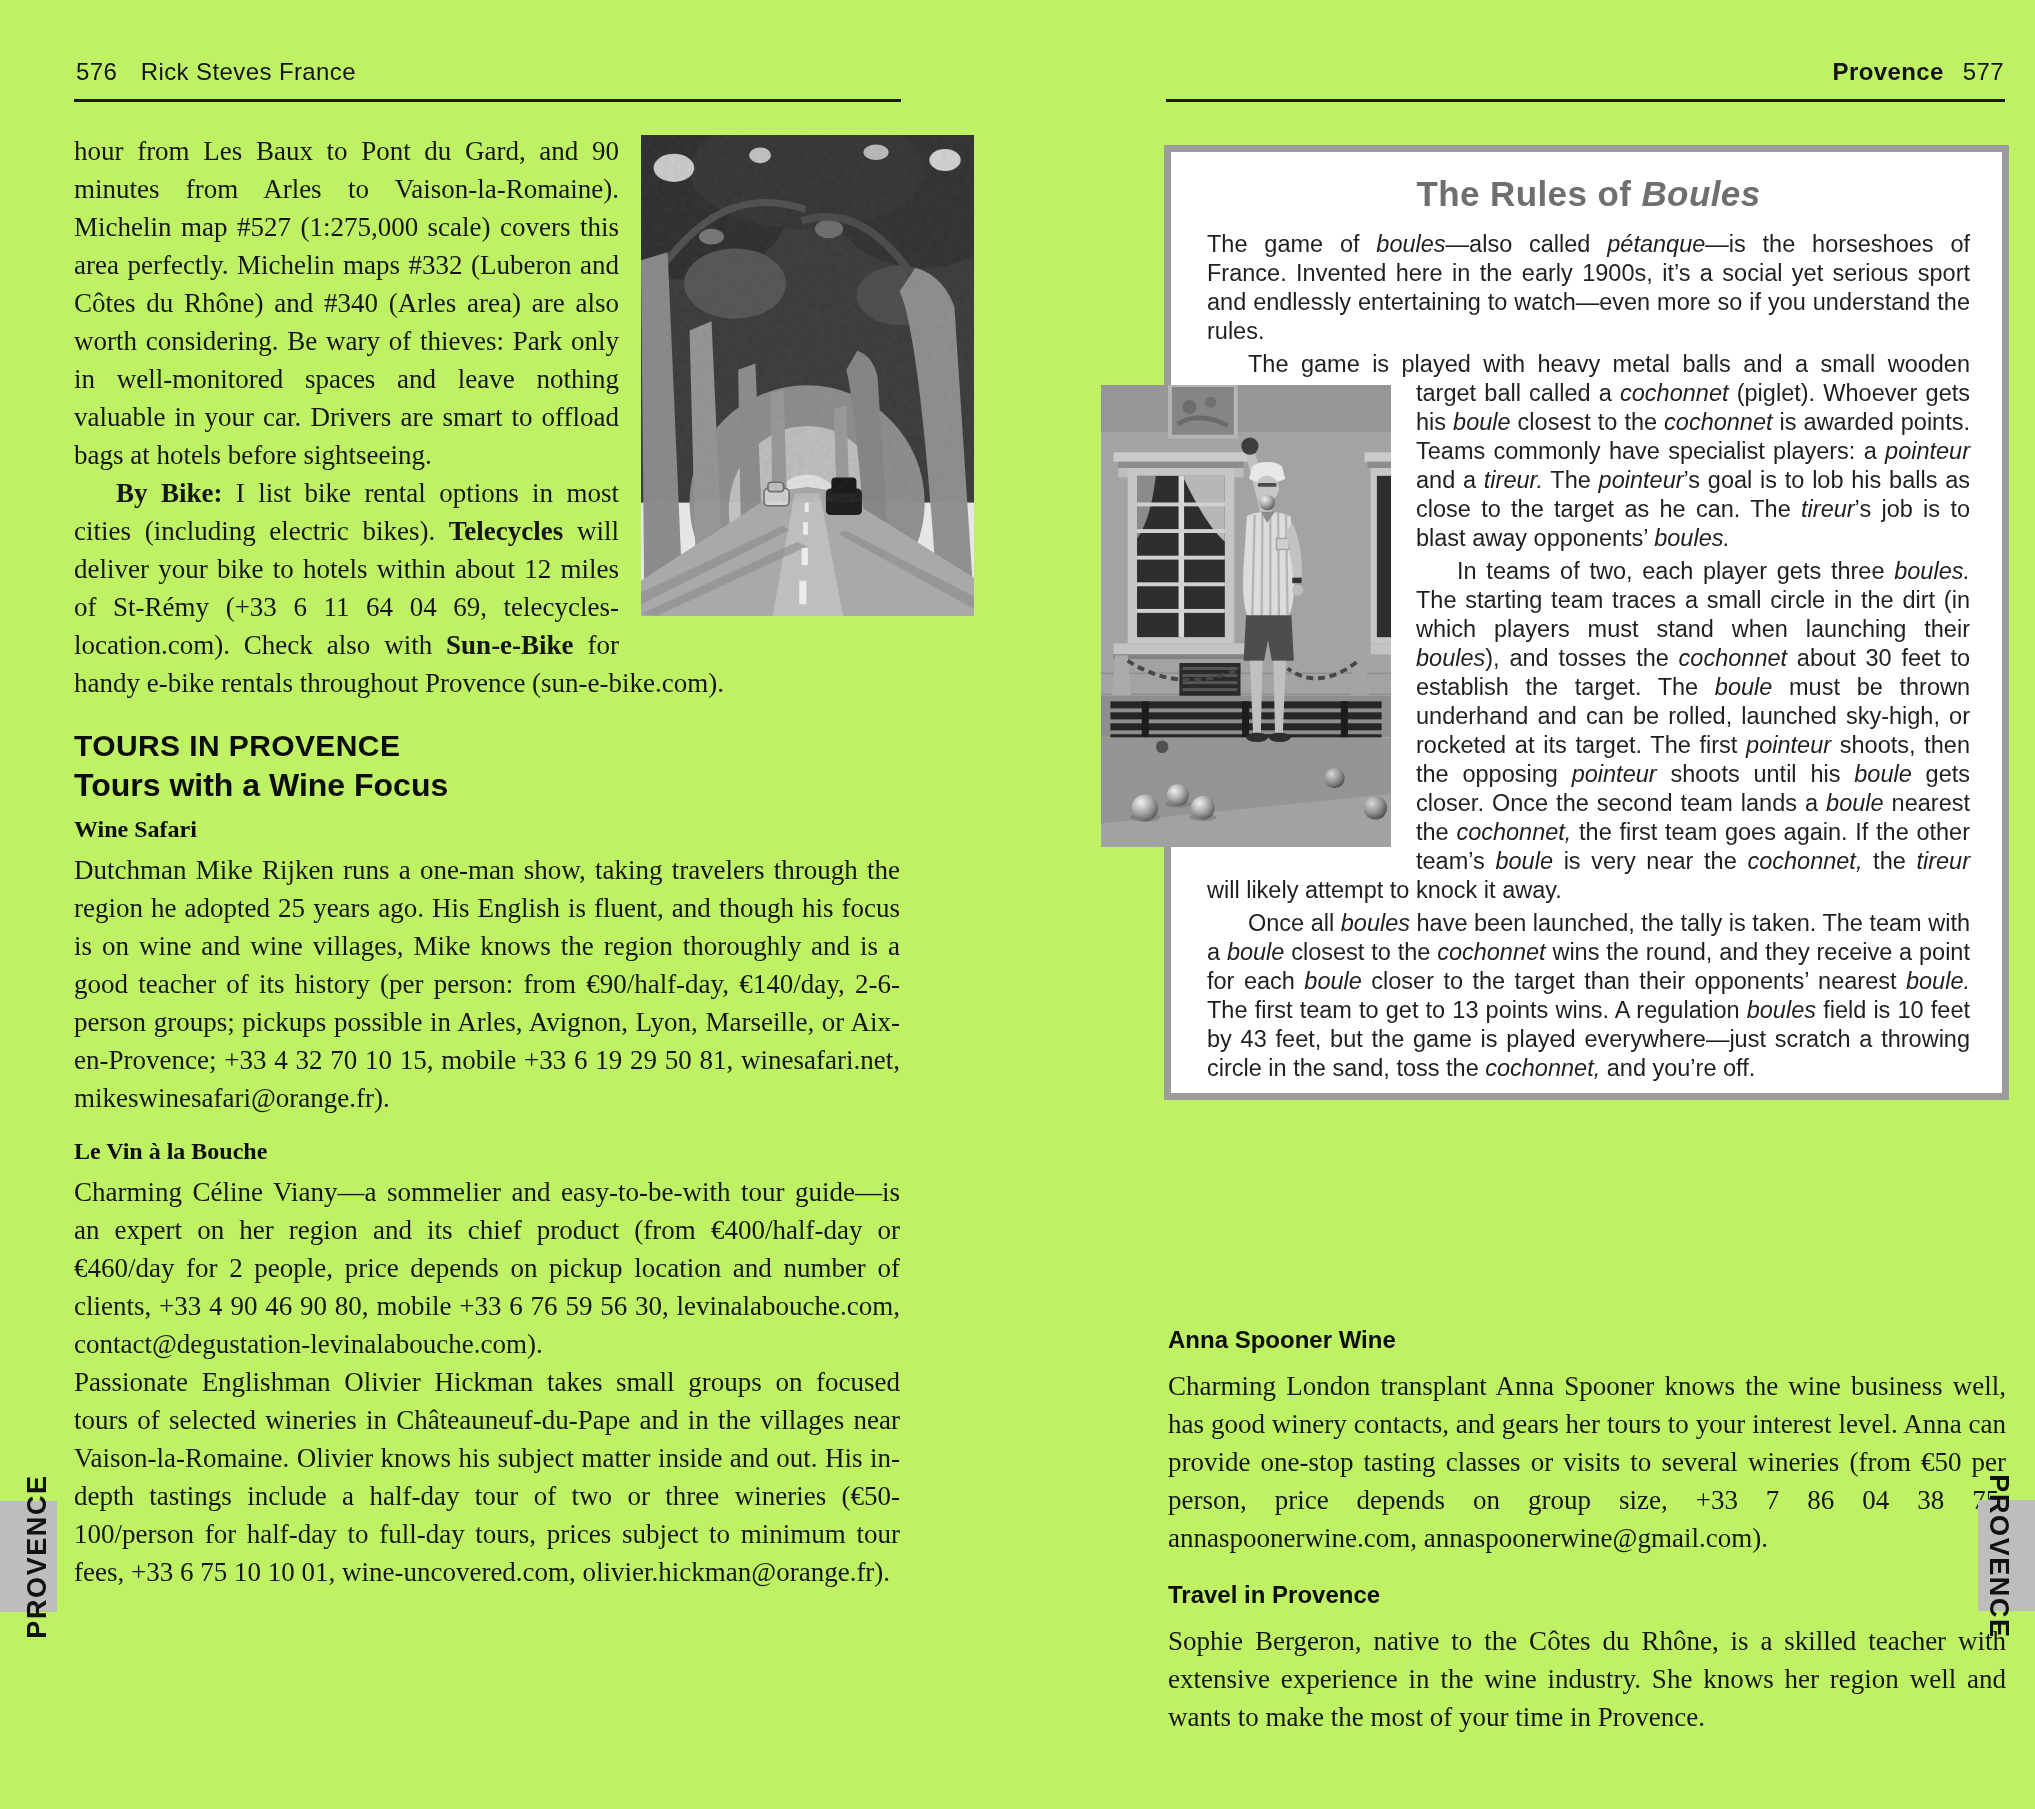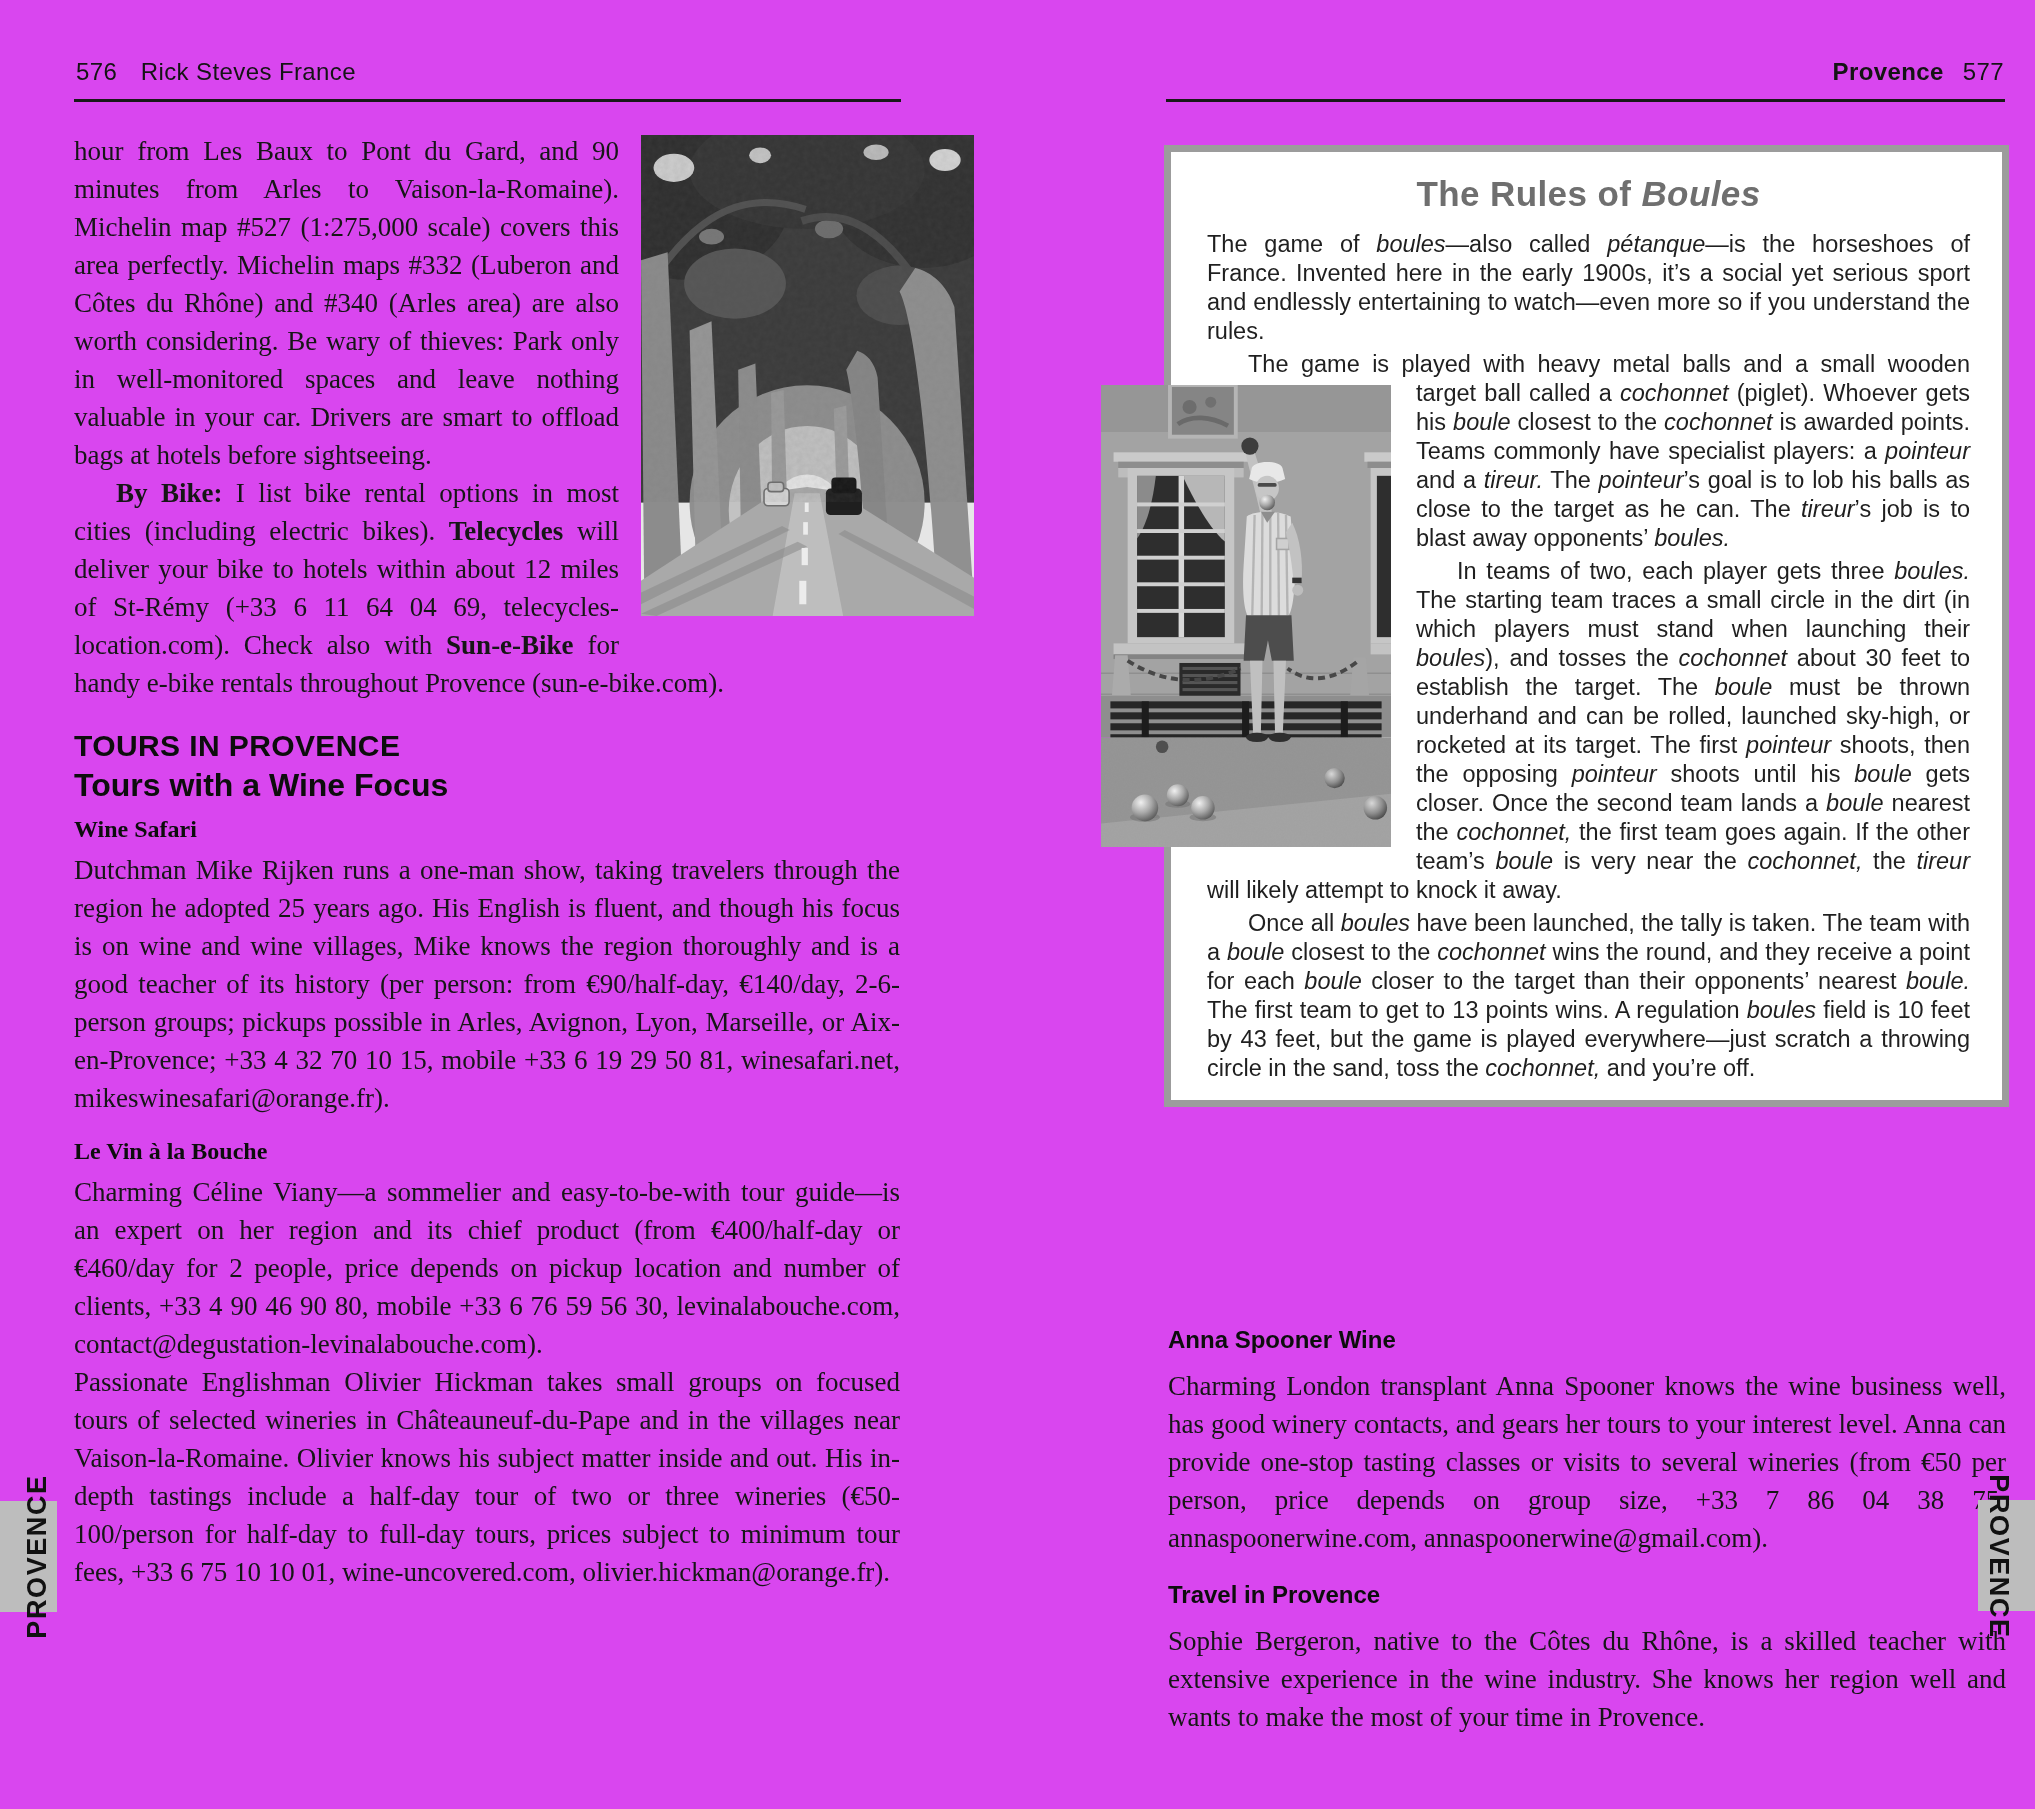--- a/index.html
+++ b/index.html
@@ -1,16 +1,16 @@
 <!DOCTYPE html>
 <html style="font-size:12.5px"><head>
 <meta charset="utf-8">
 <style>
   html,body{margin:0;padding:0;background:#ffffff;}
-  #sheet{position:relative;width:2035px;height:1809px;background:#d946ef;overflow:hidden;
+  #sheet{position:relative;width:2035px;height:1809px;background:#bef264;overflow:hidden;
          color:#161616;}
 
   
   .hdr{position:absolute;top:58px;font-family:"Liberation Sans",sans-serif;
        font-size:24px;letter-spacing:0.4px;color:#141414;white-space:nowrap;}
   .hdr-left{left:76px;}
   .hdr-left .num{margin-right:23.5px;}
   .hdr-right{right:31px;}
   .hdr-right .ttl{font-weight:700;margin-right:19px;}
   .hrule{position:absolute;top:99px;height:3.1px;background:#191919;}
@@ -33,21 +33,21 @@
          margin:27px 0 0 0;font-weight:700;color:#0d0d0d;letter-spacing:0.4px;}
   h2.sub{font-family:"Liberation Sans",sans-serif;font-size:32px;line-height:1.15;
          margin:4.7px 0 0 0;font-weight:700;color:#0d0d0d;}
   h3.entry{font-family:Liberation Serif, serif;font-size:24px;line-height:1.15;
          margin:20.4px 0 7.8px 0;font-weight:700;color:#0d0d0d;}
   h3.first{margin-top:12.5px;}
 
   
   .boules-box{position:absolute;left:1164px;top:145px;width:845px;box-sizing:border-box;
               border:7.8px solid #9c9c9c;background:#ffffff;
-              padding:19px 28px 13px 32px;}
+              padding:19px 28px 6px 32px;}
   .box-title{font-family:"Liberation Sans",sans-serif;font-size:35px;font-weight:700;
              color:#6f6f6f;text-align:center;margin:3.1px 0 15.7px 0;letter-spacing:0.4px;}
   .boules-box p{margin:4px;font-family:"Liberation Sans",sans-serif;font-size:23.5px;
                 line-height:29px;text-align:justify;color:#1f1f1f;}
   .boules-box p.ind{text-indent:41px;}
   .photo-boules{float:left;width:290px;height:462px;margin:6.3px 25px 9.4px -106px;}
   .photo-boules svg{display:block;width:100%;height:100%;}
 
   
   .col-right{position:absolute;left:1168px;top:1321px;width:838px;

